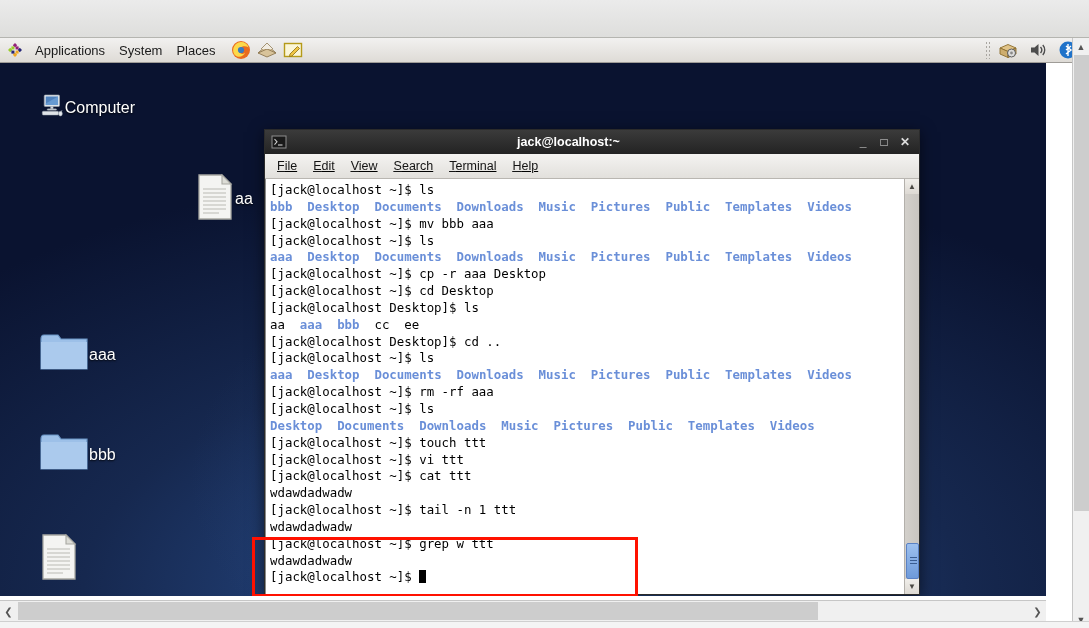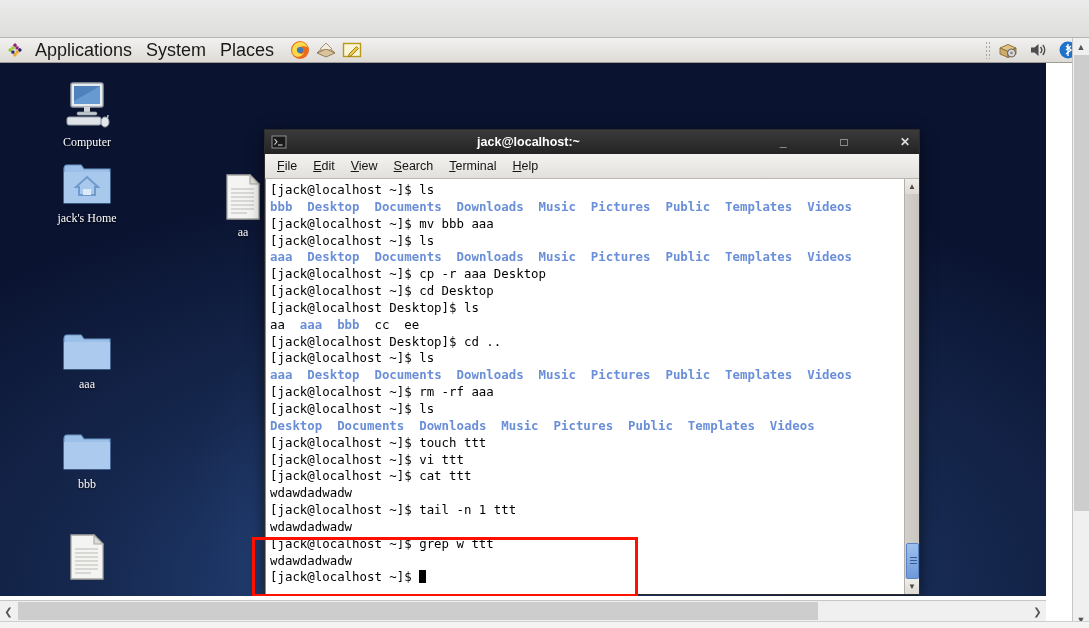--- a/index.html
+++ b/index.html
@@ -35,21 +35,21 @@
   .tab-ico { width: 16px; height: 16px; flex: 0 0 16px; }
 
   
   .panel {
     position: absolute; left: 0; top: 38px; width: 1089px; height: 25px;
     background: linear-gradient(#f2f1f0, #dedbd6);
     border-bottom: 1px solid #9f9c97;
     display: flex; align-items: center;
   }
   .panel-menu {
-    font-size: 18px; color: #1a1a1a; padding: 0 7px; line-height: 25px;
+    font-size: 13px; color: #1a1a1a; padding: 0 7px; line-height: 25px;
   }
   .panel-launch { width: 22px; height: 22px; margin: 0 2px; }
   .panel-spacer { flex: 1 1 auto; }
   .tray-ico { width: 22px; height: 22px; margin: 0 4px; }
   .tray-grip {
     width: 6px; height: 18px; margin-left: 4px; margin-right: 2px;
     background-image: radial-gradient(#a9a6a1 0.8px, transparent 0.9px);
     background-size: 3px 4px;
   }
 
@@ -57,54 +57,54 @@
   .desktop {
     position: absolute; left: 0; top: 63px; width: 1046px; height: 533px;
     background:
       radial-gradient(ellipse 420px 300px at 47% 78%, rgba(56,88,145,.30), rgba(0,0,0,0) 72%),
       radial-gradient(ellipse 800px 430px at 50% 100%, #2b5395 0%, #16284f 55%, #0a1330 100%),
       linear-gradient(#060c22, #0d1a3c);
     overflow: hidden;
   }
   .dicon {
     position: absolute; width: 96px;
-    display: flex; flex-direction: column; align-items: center;
-    font-size: 12px; color: #fff; font-family: Liberation Serif, serif;
+    display: flex; align-items: center;
+    font-size: 16px; color: #fff;
   }
   .dicon .lbl {
     margin-top: 4px; text-align: center; line-height: 14px;
     text-shadow: 0 1px 2px rgba(0,0,0,.85);
   }
 
   
   .term {
     position: absolute; left: 264px; top: 66px; width: 656px; height: 466px;
     border: 1px solid #2b2b2b;
     box-shadow: 0 3px 14px rgba(0,0,0,.55);
     display: flex; flex-direction: column;
   }
   .term-title {
     height: 24px; flex: 0 0 24px;
     background: linear-gradient(#3b3b3b, #232323);
     display: flex; align-items: center; padding: 0 6px;
-    color: #fff; font-size: 12.5px; font-weight: bold; gap: 40px;
+    color: #fff; font-size: 12.5px; font-weight: bold;
   }
   .term-title .t-ico {
     width: 16px; height: 16px; flex: 0 0 16px;
   }
   .term-title .t-text { flex: 1 1 auto; text-align: center; }
   .wbtn {
     width: 16px; height: 16px; margin-left: 5px; color: #dcdcdc;
     font-size: 12px; display: flex; align-items: center; justify-content: center;
   }
   .term-menu {
     height: 25px; flex: 0 0 25px;
     background: linear-gradient(#f4f3f1, #e2e0dc);
     border-bottom: 1px solid #b9b6b1;
-    display: flex; align-items: center; padding-left: 4px;
+    display: flex; align-items: center; padding-left: 4px; text-decoration: underline;
   }
   .mi {
     font-size: 12.5px; color: #141414; padding: 0 8px; line-height: 25px;
   }
   .mi u { text-decoration: underline; }
   .term-body {
     flex: 1 1 auto; background: #fff; display: flex; overflow: hidden;
     border-left: 1px solid #8b8b8b;
   }
   .term-text {
@@ -290,29 +290,20 @@
         <path d="M14 20 L40 5 V23 H14 Z" fill="#6fa2d8" opacity=".75"></path>
         <rect x="24" y="26" width="6" height="5" fill="#cfd5db"></rect>
         <rect x="17" y="31" width="20" height="3" rx="1.5" fill="#c3c9d0" stroke="#98a0a8" stroke-width=".7"></rect>
         <rect x="7" y="36" width="34" height="8" rx="2" fill="#dfe3e8" stroke="#98a0a8" stroke-width="1"></rect>
         <path d="M41 40 q7 0 7 -6" fill="none" stroke="#b0b8c0" stroke-width="1.6"></path>
         <ellipse cx="45" cy="41" rx="4" ry="5" fill="#e3e7ec" stroke="#98a0a8" stroke-width="1"></ellipse>
       </svg>
       <span class="lbl">Computer</span>
     </div>
 
-    <div class="dicon" style="left:39px; top:100px">
-      <svg width="50" height="44" viewBox="0 0 50 44">
-        <path d="M2 9 V40 H48 V6 H22 L19 2 H5 Q2 2 2 6 Z" fill="#9dc0e8" stroke="#6a95c6" stroke-width="1.2"></path>
-        <path d="M2 9 H48 V40 H2 Z" fill="#a9c9ec"></path>
-        <path d="M25 14 L36 24 H33 V32 H17 V24 H14 Z" fill="none" stroke="#6f9bcc" stroke-width="2"></path>
-        <rect x="21" y="26" width="8" height="6" fill="#dbe9f8"></rect>
-      </svg>
-      <span class="lbl">jack's Home</span>
-    </div>
 
 
     <div class="dicon" style="left:39px; top:270px">
       <svg width="50" height="40" viewBox="0 0 50 40">
         <path d="M2 8 V36 H48 V6 H22 L19 2 H5 Q2 2 2 6 Z" fill="#9dc0e8" stroke="#6a95c6" stroke-width="1.2"></path>
         <path d="M2 9 H48 V36 H2 Z" fill="#abcaed"></path>
       </svg>
       <span class="lbl">aaa</span>
     </div>
 

